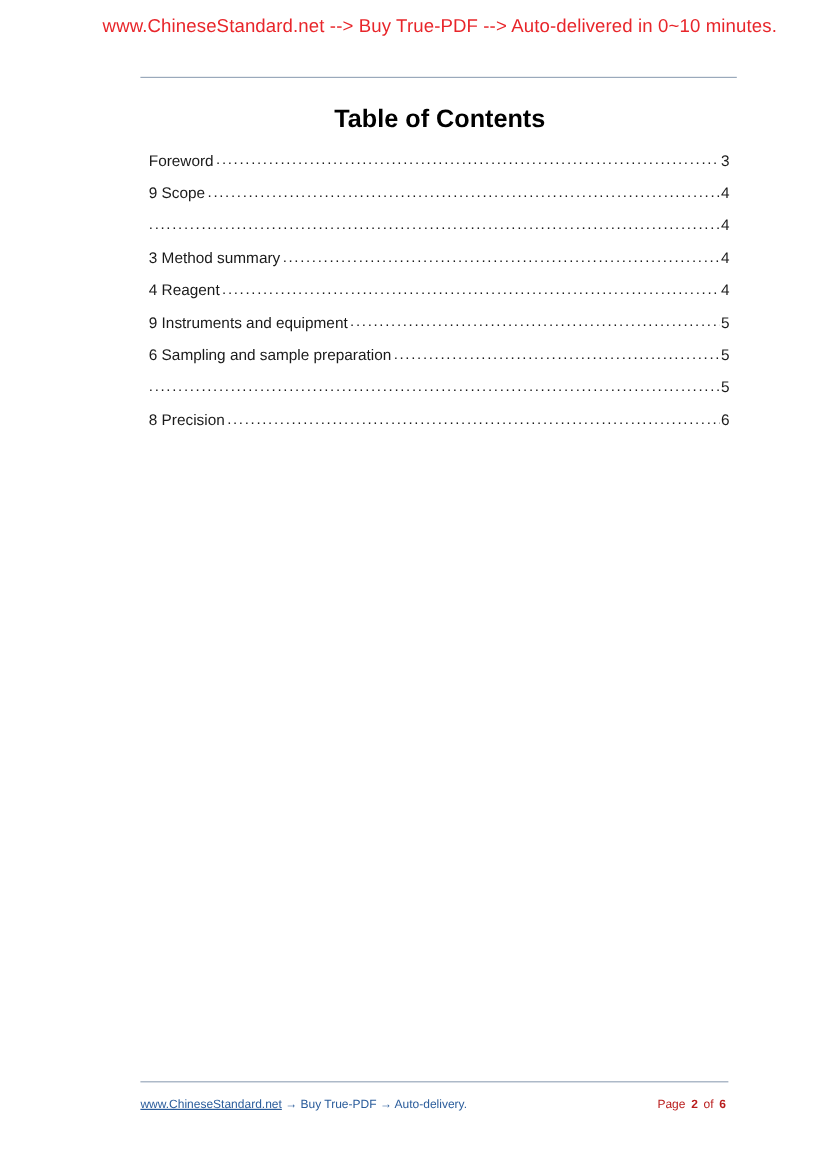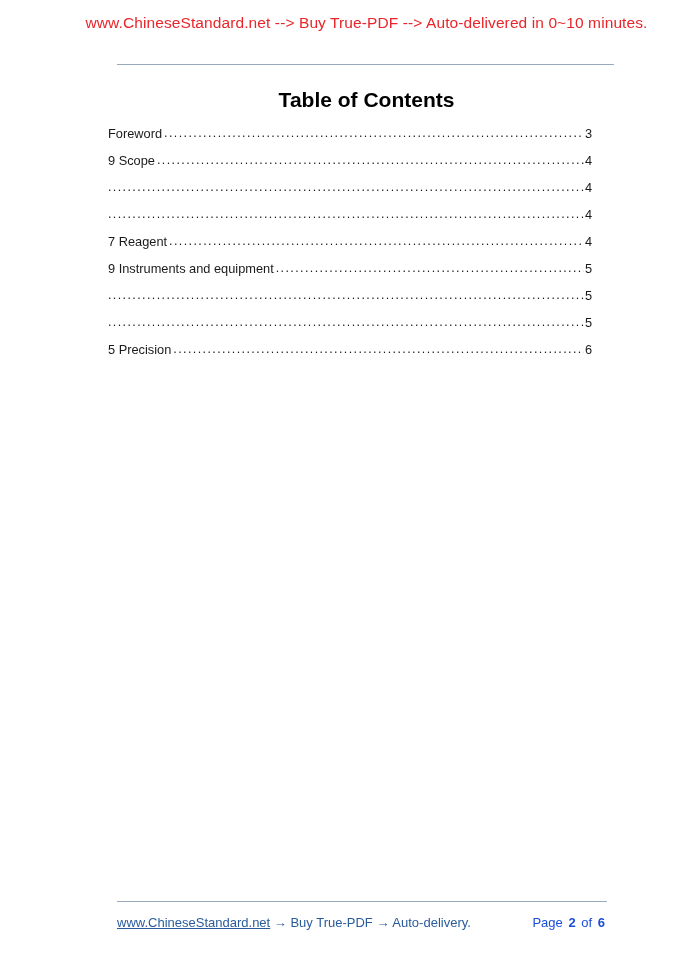--- a/index.html
+++ b/index.html
@@ -65,21 +65,21 @@
     text-align: center;
     font-size: 21px;
     font-weight: bold;
     color: #000;
   }
 
   
   .toc-list {
     position: absolute;
     top: 120px;
-    left: 88px;
+    left: 104px;
     width: 484px;
   }
   .toc-entry {
     display: flex;
     align-items: baseline;
     font-size: 12.8px;
     color: #1a1a1a;
     height: 27px;
     line-height: 27px;
     white-space: nowrap;
@@ -110,36 +110,36 @@
     top: 901px;
     left: 97px;
     width: 490px;
     border-top: 1px solid #9aa9bb;
   }
   .footer {
     position: absolute;
     top: 915px;
     left: 97px;
     width: 490px;
-    font-size: 13px;
+    font-size: 10px;
     color: #2a5c9b;
     display: flex;
     align-items: baseline;
   }
   .footer-left {
     white-space: nowrap;
   }
   .footer-left .site {
     text-decoration: underline;
     color: #2a5c9b;
   }
   .footer-right {
     margin-left: auto;
     white-space: nowrap;
-    color: #1d4ed8;
+    color: #b91c1c;
   }
   .footer-right .num {
     font-weight: bold;
     padding: 0 2px;
   }
 </style>
 </head>
 <body>
 
 <div class="page">
@@ -164,48 +164,50 @@
       <span class="dots">........................................................................................................................................................</span>
       <span class="pageno">4</span>
     </div>
 
     <div class="toc-entry">
       <span class="dots">........................................................................................................................................................</span>
       <span class="pageno">4</span>
     </div>
 
     <div class="toc-entry">
-      <span class="dots">........................................................................................................................................................</span>
-      <span class="pageno">4</span>
-    </div>
-
-    <div class="toc-entry">
-      <span class="label">7 Reagent</span>
+      <span class="label">3 Method summary</span>
+      <span class="dots">........................................................................................................................................................</span>
+      <span class="pageno">4</span>
+    </div>
+
+    <div class="toc-entry">
+      <span class="label">4 Reagent</span>
       <span class="dots">........................................................................................................................................................</span>
       <span class="pageno">4</span>
     </div>
 
     <div class="toc-entry">
       <span class="label">9 Instruments and equipment</span>
       <span class="dots">........................................................................................................................................................</span>
       <span class="pageno">5</span>
     </div>
 
     <div class="toc-entry">
+      <span class="label">6 Sampling and sample preparation</span>
       <span class="dots">........................................................................................................................................................</span>
       <span class="pageno">5</span>
     </div>
 
     <div class="toc-entry">
       <span class="dots">........................................................................................................................................................</span>
       <span class="pageno">5</span>
     </div>
 
     <div class="toc-entry">
-      <span class="label">5 Precision</span>
+      <span class="label">8 Precision</span>
       <span class="dots">........................................................................................................................................................</span>
       <span class="pageno">6</span>
     </div>
 
   </div>
 
   <div class="footer-rule"></div>
 
   <div class="footer">
     <span class="footer-left">

